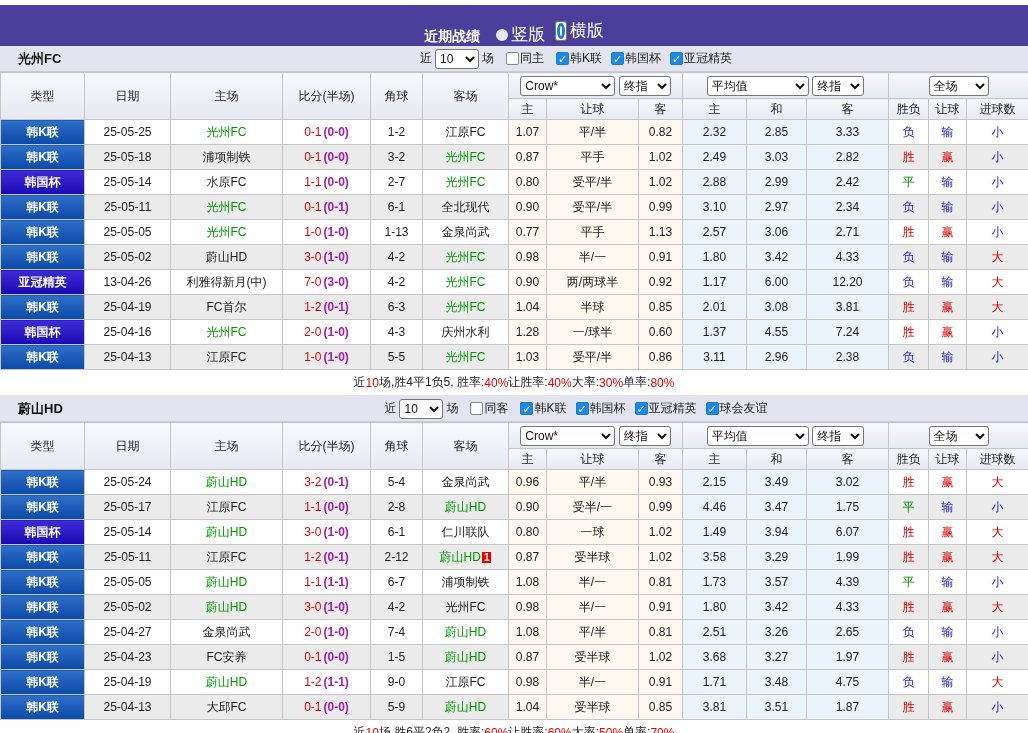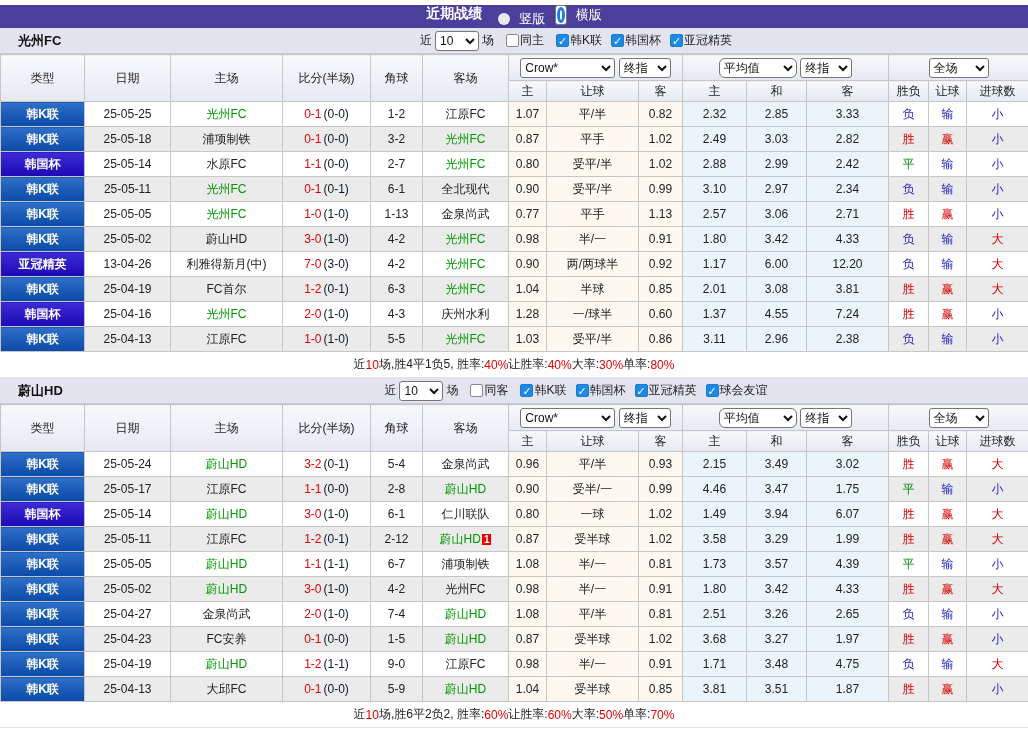--- a/index.html
+++ b/index.html
@@ -6,61 +6,61 @@
   html,body { margin:0; padding:0; }
   body {
     width:1028px;
     background:#fff;
     font-family:"Liberation Sans","DejaVu Sans",sans-serif;
     font-size:12px;
     color:#222;
   }
   .topgap { height:5px; background:#fff; }
   .topbar {
-    height:23px; background:#4c3f9c;
-    display:flex; align-items:flex-start; justify-content:center; gap:6px;
+    height:41px; background:#4c3f9c;
+    display:flex; align-items:flex-end; justify-content:center; gap:6px;
   }
   .tb-title { color:#fff; font-weight:bold; font-size:14px; margin-right:4px; }
-  .rdl { color:#fff; font-size:13px; display:inline-flex; align-items:center; gap:9px; margin-left:6px; cursor:pointer; }
+  .rdl { color:#fff; font-size:17px; display:inline-flex; align-items:center; gap:3px; margin-left:6px; cursor:pointer; }
   .radio { width:12px; height:12px; border-radius:50%; background:#e9e9f0; display:inline-block; position:relative; }
   .radio.sel { background:#fff; }
   .radio.sel::after { content:""; position:absolute; inset:1px; border-radius:50%; border:3px solid #1d7be0; }
 
   .secbar {
     height:26px; background:#e3e4ef; border-bottom:1px solid #c9cbd9;
     position:relative; display:flex; align-items:center; font-size:12px;
   }
   .sec-title { position:absolute; left:18px; font-weight:bold; color:#111; font-size:13px; }
   .filters { margin:0 auto; display:flex; align-items:center; gap:3px; transform:translateX(62px); }
   .cbl { display:inline-flex; align-items:center; cursor:pointer; margin-left:9px; }
   .cb { width:13px; height:13px; border:1px solid #8a8a8a; border-radius:2px; background:#fff; display:inline-block; position:relative; margin-right:1px; }
   .cb.on { background:#1e88e5; border-color:#1b7bd0; }
   .cb.on::after { content:"\2713"; position:absolute; left:1px; top:0; color:#fff; font-size:11px; font-weight:bold; line-height:12px; }
   .sel { font-size:12px; height:20px; border:1px solid #767676; border-radius:3px; background:#fff; font-family:inherit; color:#111; }
   .sel.cnt { width:44px; }
   .sel.company { width:95px; }
   .sel.final { width:52px; }
-  .sel.average { width:78px;border-radius:6px; }
+  .sel.average { width:102px; }
   .sel.full { width:60px; }
 
   table.grid { width:1028px; border-collapse:collapse; table-layout:fixed; font-size:12px; }
   .grid th, .grid td { border:1px solid #c6c6c6; text-align:center; padding:0; overflow:hidden; white-space:nowrap; }
   .grid thead th { background:linear-gradient(180deg,#f8f9fc,#e6e9f2); font-weight:normal; color:#222; }
   .grid .h1 th { height:26px; }
   .grid .h2 th { height:21px; }
   .grid tbody td { height:25px; background:#fff; }
   .grid tbody tr:nth-child(even) td.c-plain,
   .grid tbody tr:nth-child(even) td.c-res { background:#ebebeb; }
   .c-odds { background:#fdf8f0 !important; }
   .c-avg  { background:#eaf4fa !important; }
   .c-type { color:#fff; font-weight:bold; }
   .lg-k   { background:linear-gradient(180deg,#2e6fc8,#0b4aa8) !important; }
   .lg-cup { background:linear-gradient(180deg,#3d2bd6,#1c09b4) !important; }
   .ft { color:#e60000; }
-  .ht { color:#0f172a; margin-left:2px; }
+  .ht { color:#a21caf; margin-left:2px;font-weight:bold; }
   .hl { color:#009900; }
   .r { color:#d60000; }
   .g { color:#008800; }
   .b { color:#2323cc; }
   .badge { background:#e60000; color:#fff; font-size:10px; font-weight:bold; padding:0 2px; margin-left:1px; }
   .badge:empty { display:none; }
   .summary { height:26px; background:#fff; display:flex; align-items:center; justify-content:center; font-size:12px; color:#222; border-bottom:1px solid #e2e2e2; }
   .summary .red { color:#e60000; }
 </style>
 </head>

